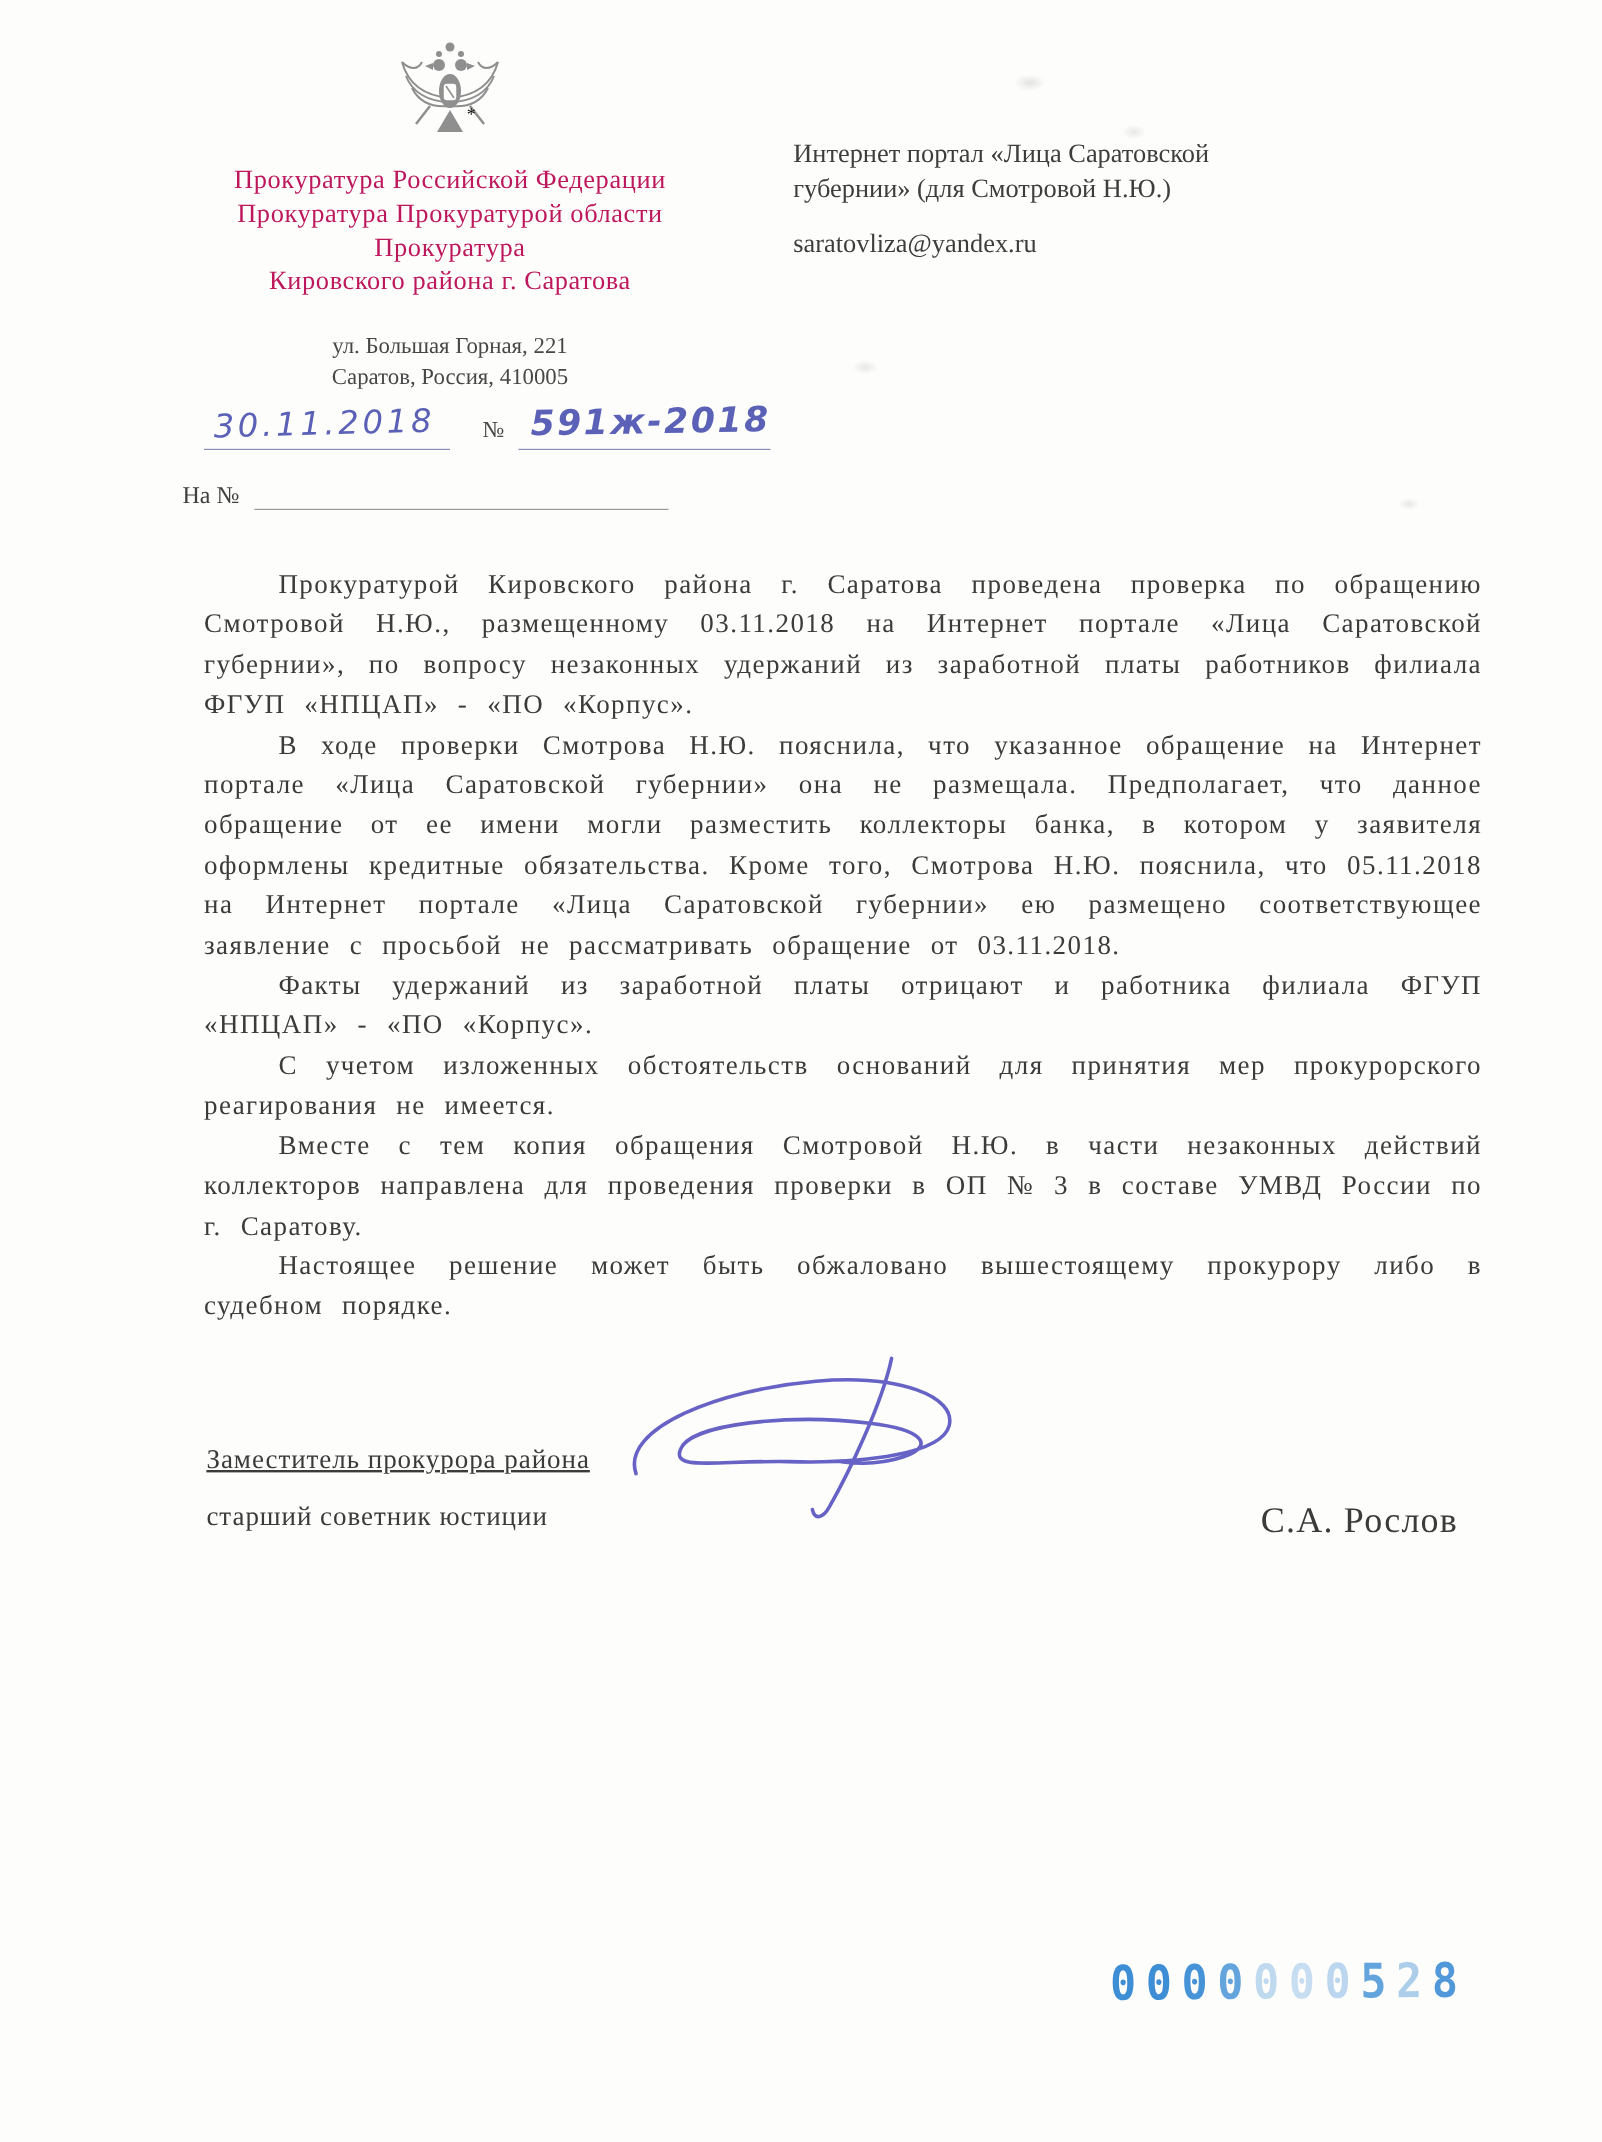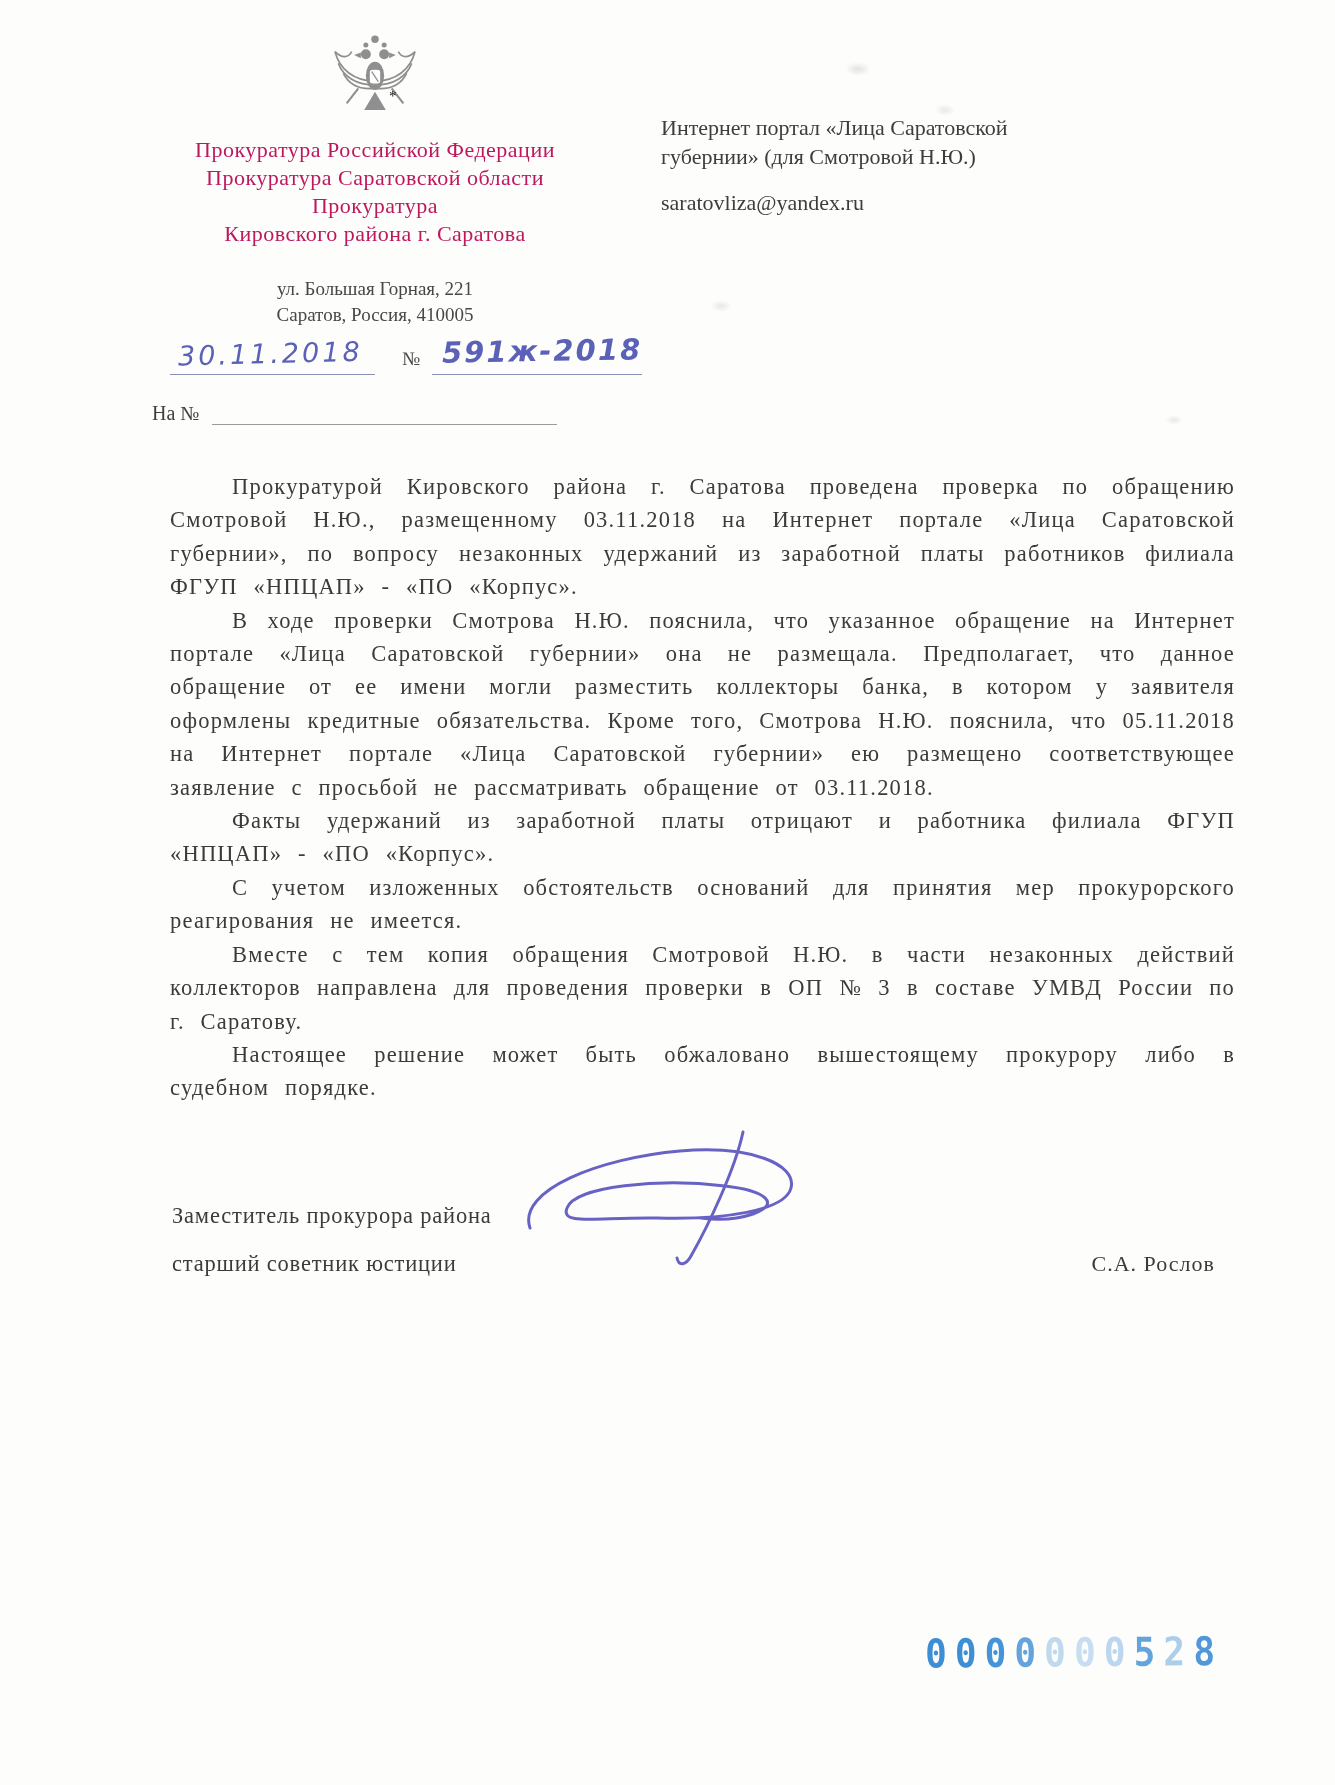--- a/index.html
+++ b/index.html
@@ -53,23 +53,23 @@
   .na-line{position:absolute;left:60px;top:22px;width:345px;border-bottom:1.5px solid #9a9a9a;}
   
   .body-text{
     position:absolute;left:170px;top:470px;width:1065px;
     font-size:22.5px;line-height:33.4px;color:#3b3b3b;
     text-align:justify;
     letter-spacing:1.2px;word-spacing:9px;
   }
   .body-text p{margin:0;text-indent:62px;}
   
-  .sig-label1{position:absolute;left:172px;top:1203px;font-size:22.5px;color:#3b3b3b;letter-spacing:.8px;}
+  .sig-label1{position:absolute;left:172px;top:1203px;font-size:22.5px;color:#3b3b3b;letter-spacing:.8px;text-decoration:underline;}
   .sig-label2{position:absolute;left:172px;top:1251px;font-size:22.5px;color:#3b3b3b;letter-spacing:.8px;}
-  .sig-name{position:absolute;left:915px;top:1251px;width:300px;text-align:right;font-size:22px;color:#3b3b3b;letter-spacing:1px;}
+  .sig-name{position:absolute;left:915px;top:1251px;width:300px;text-align:right;font-size:30px;color:#3b3b3b;letter-spacing:1px;}
   .sig-scribble{position:absolute;left:505px;top:1128px;width:310px;height:155px;}
   .sig-scribble svg{width:100%;height:100%;}
   
   .stamp{
     position:absolute;left:925px;top:1632px;width:290px;
     display:flex;justify-content:space-between;
     font-family:"DejaVu Sans Mono", monospace;
     font-weight:bold;font-size:36px;color:#3e8ed6;
     transform:rotate(-.5deg);
   }
@@ -120,21 +120,21 @@
         <line x1="80" y1="70" x2="94" y2="88"></line>
       </g>
       <rect x="53" y="47" width="14" height="18" rx="4" fill="#fdfdfc" stroke="#8f8f8f" stroke-width="1.5"></rect>
       <line x1="56" y1="50" x2="64" y2="62" stroke="#8f8f8f" stroke-width="1.5"></line>
     </svg>
     <span class="emblem-star">*</span>
   </div>
 
   <div class="org-block">
     <div>Прокуратура Российской Федерации</div>
-    <div>Прокуратура Саратовской области</div>
+    <div>Прокуратура Прокуратурой области</div>
     <div>Прокуратура</div>
     <div>Кировского района г. Саратова</div>
   </div>
 
   <div class="addr-block">
     <div>ул. Большая Горная, 221</div>
     <div>Саратов, Россия, 410005</div>
   </div>
 
   <div class="recipient">

